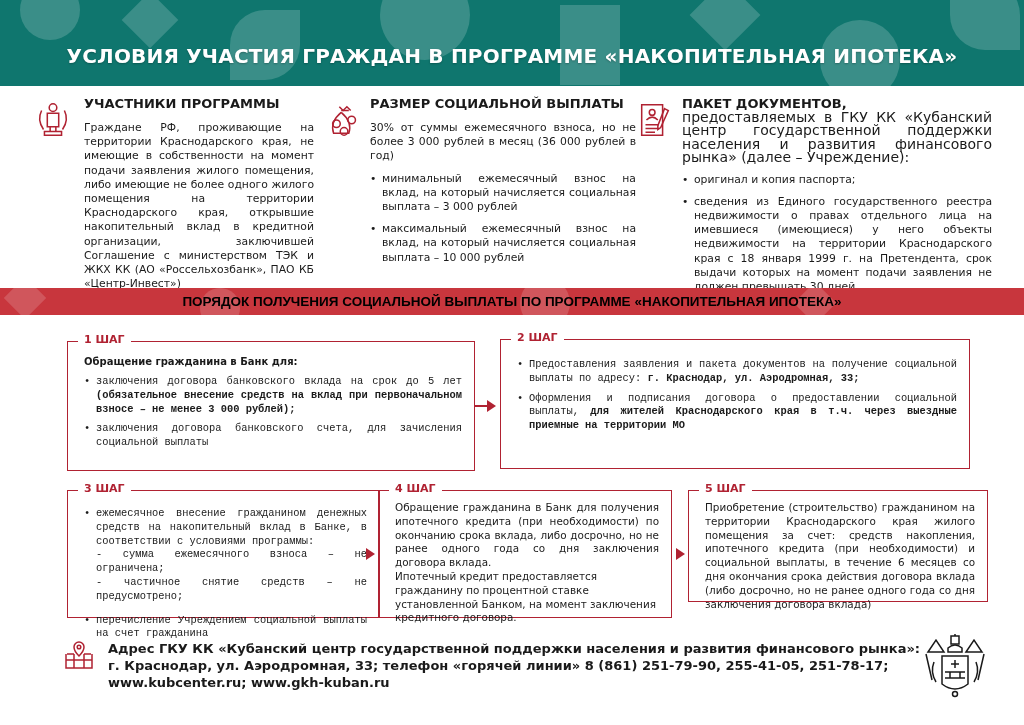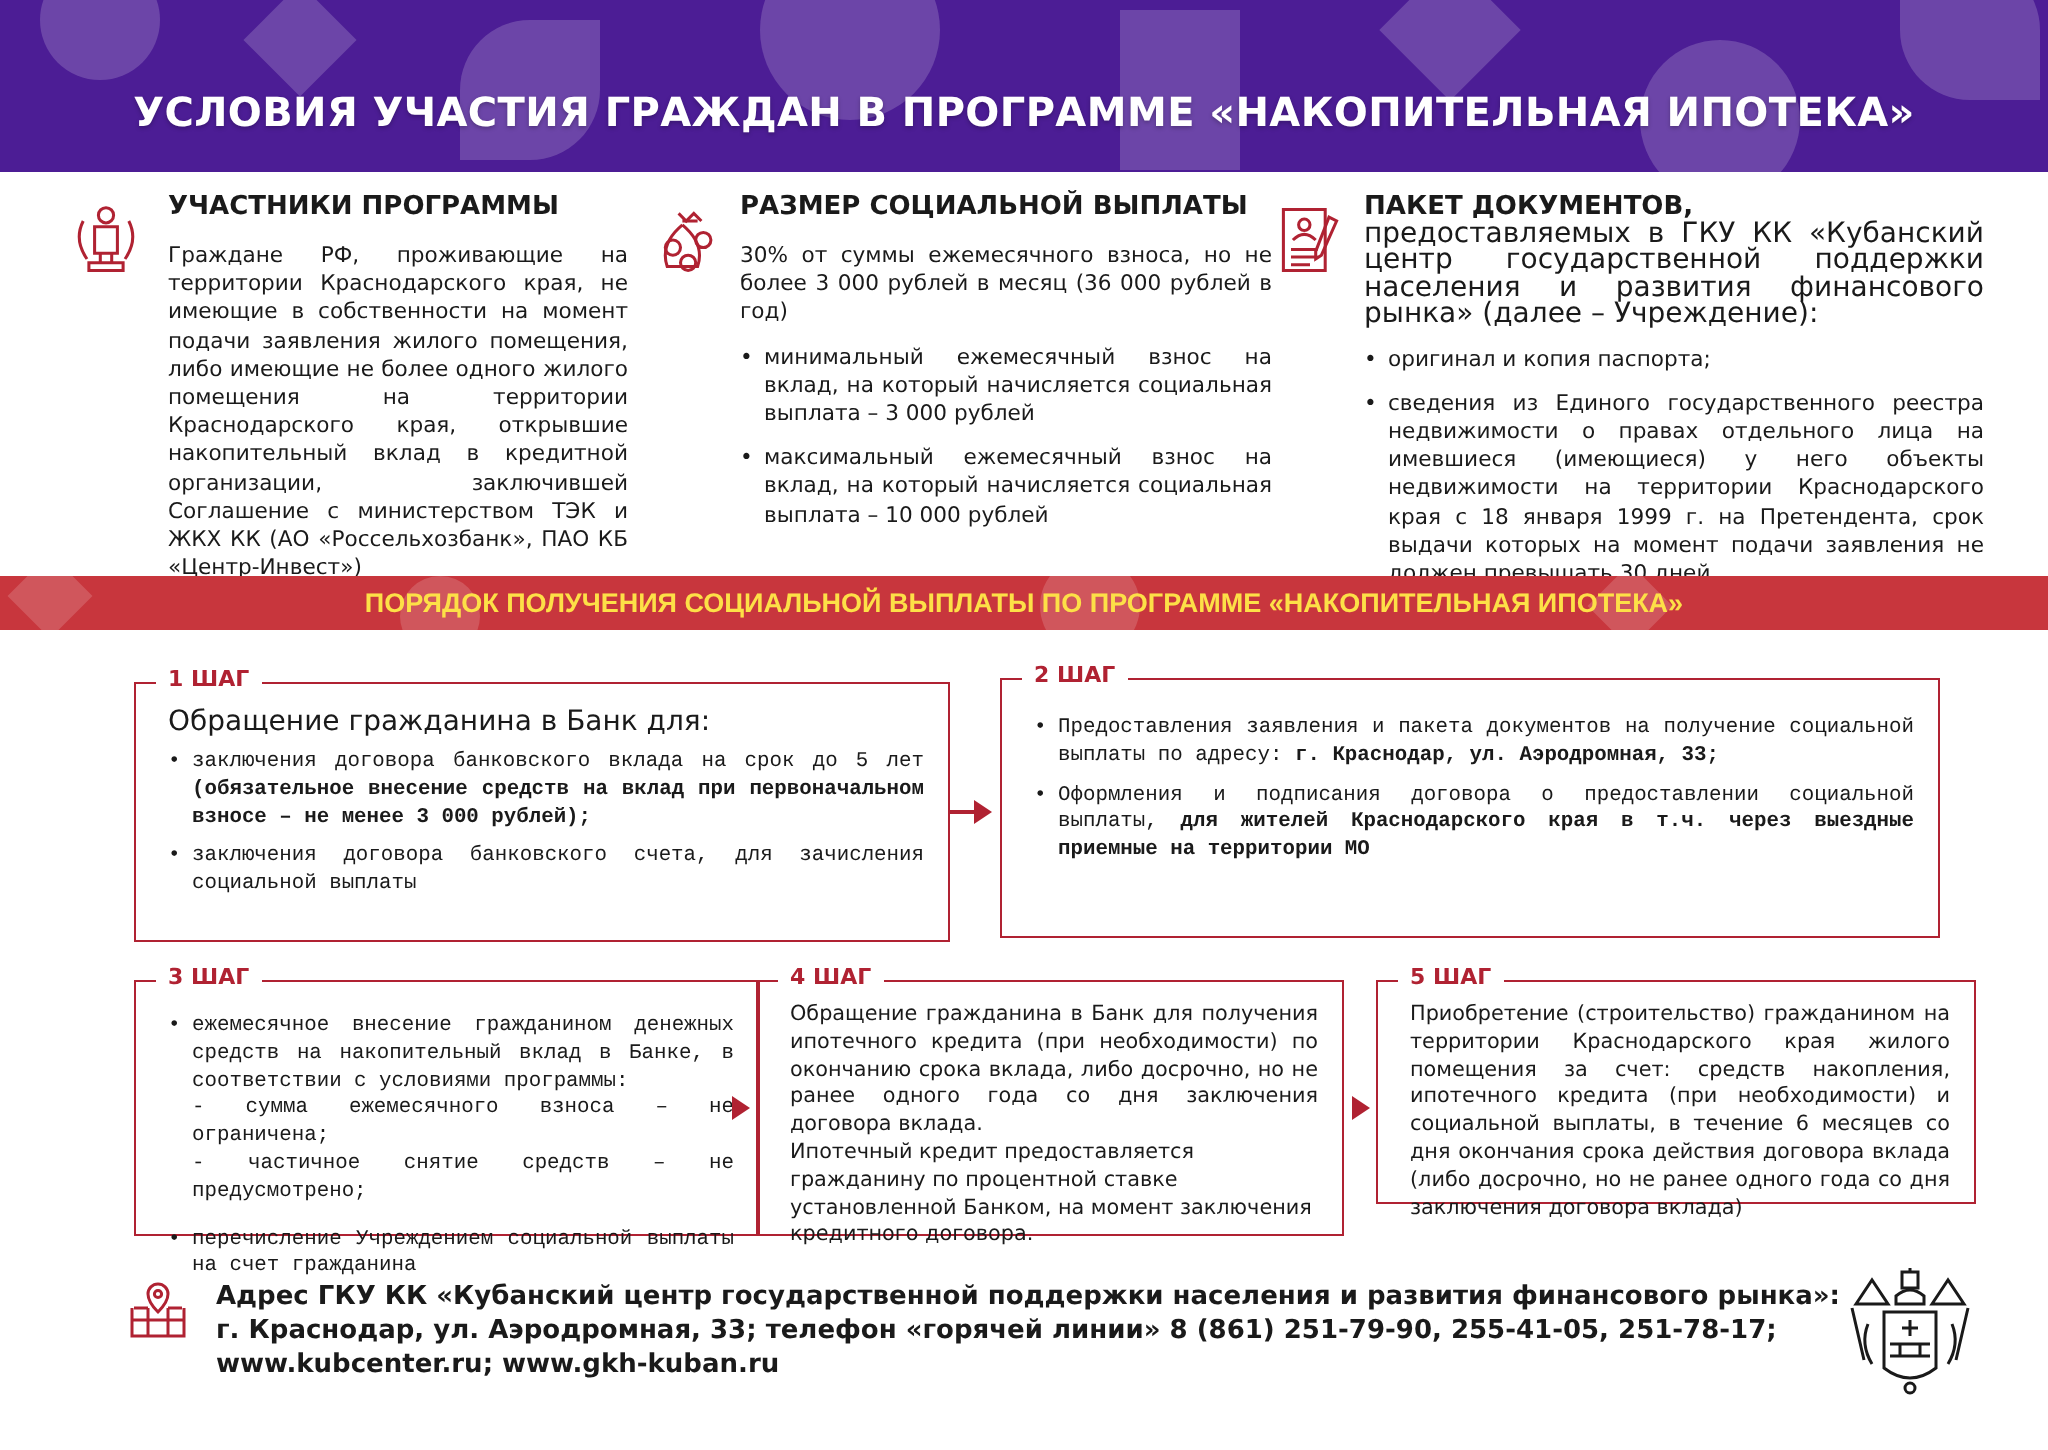--- a/index.html
+++ b/index.html
@@ -1,33 +1,33 @@
 <!DOCTYPE html>
 <html><head>
 <meta charset="utf-8">
 <style>
   * { box-sizing: border-box; margin: 0; padding: 0; }
   body { width: 1024px; height: 725px; background: #ffffff; font-family: "DejaVu Sans", sans-serif; color: #1a1a1a; position: relative; overflow: hidden; }
-  .banner { position: absolute; left: 0; top: 0; width: 1024px; height: 86px; background: #4c1d95; overflow: hidden; }
+  .banner { position: absolute; left: 0; top: 0; width: 1024px; height: 86px; background: #0f766e; overflow: hidden; }
   .banner .pat { position: absolute; opacity: 0.18; background: #ffffff; }
   .banner h1 { position: absolute; left: 0; right: 0; top: 44px; text-align: center; color: #fff; font-size: 20px; font-weight: bold; letter-spacing: 0.2px; text-shadow: 0 1px 2px rgba(0,0,0,0.25); }
   .col { position: absolute; top: 96px; }
   .col .icon { position: absolute; left: 0; top: 4px; width: 38px; height: 40px; }
   .col h2 { font-size: 13px; font-weight: bold; color: #1a1a1a; }
   .col .txt { font-size: 10.8px; line-height: 14.2px; text-align: justify; }
   .col ul { list-style: none; }
   .col li { position: relative; padding-left: 12px; font-size: 10.8px; line-height: 14.2px; text-align: justify; margin-top: 8px; }
   .col li::before { content: "•"; position: absolute; left: 0; top: 0; }
   .band { position: absolute; left: 0; top: 288px; width: 1024px; height: 27px; background: #c8363d; overflow: hidden; }
   .band .pat { position: absolute; opacity: 0.16; background: #fff; }
-  .band h2 { position: absolute; left: 0; right: 0; top: 6px; text-align: center; color: #fde047; font-size: 13.5px; font-weight: bold; font-family: "Liberation Sans", sans-serif; }
+  .band h2 { position: absolute; left: 0; right: 0; top: 6px; text-align: center; color: #000000; font-size: 13.5px; font-weight: bold; font-family: "Liberation Sans", sans-serif; }
   .step { position: absolute; border: 1.5px solid #b02232; }
   .step .lbl { position: absolute; top: -9px; left: 10px; background: #fff; padding: 0 6px; color: #b02232; font-weight: bold; font-size: 11px; }
   .step .inner { padding: 12px 12px 6px 16px; font-size: 10.4px; line-height: 13.8px; }
-  .step .head { font-weight: normal; font-size: 14px; line-height: 15px; margin-bottom: 4px; }
+  .step .head { font-weight: bold; font-size: 10px; line-height: 15px; margin-bottom: 4px; }
   .step ul { list-style: none; font-family: Liberation Mono, monospace; }
   .step li { position: relative; padding-left: 12px; margin-top: 6px; text-align: justify; }
   .step li::before { content: "•"; position: absolute; left: 0; }
   .step p { text-align: justify; }
   .arrow { position: absolute; width: 0; height: 0; border-top: 6px solid transparent; border-bottom: 6px solid transparent; border-left: 9px solid #b02232; }
   .connector { position: absolute; background: #b02232; }
   .footer { position: absolute; left: 64px; top: 640px; width: 860px; }
   .footer .pin { position: absolute; left: 0; top: 0; width: 30px; height: 30px; }
   .footer .addr { position: absolute; left: 44px; top: 0; font-weight: bold; font-size: 13px; line-height: 17px; }
   .emblem { position: absolute; left: 920px; top: 632px; width: 70px; height: 70px; }

